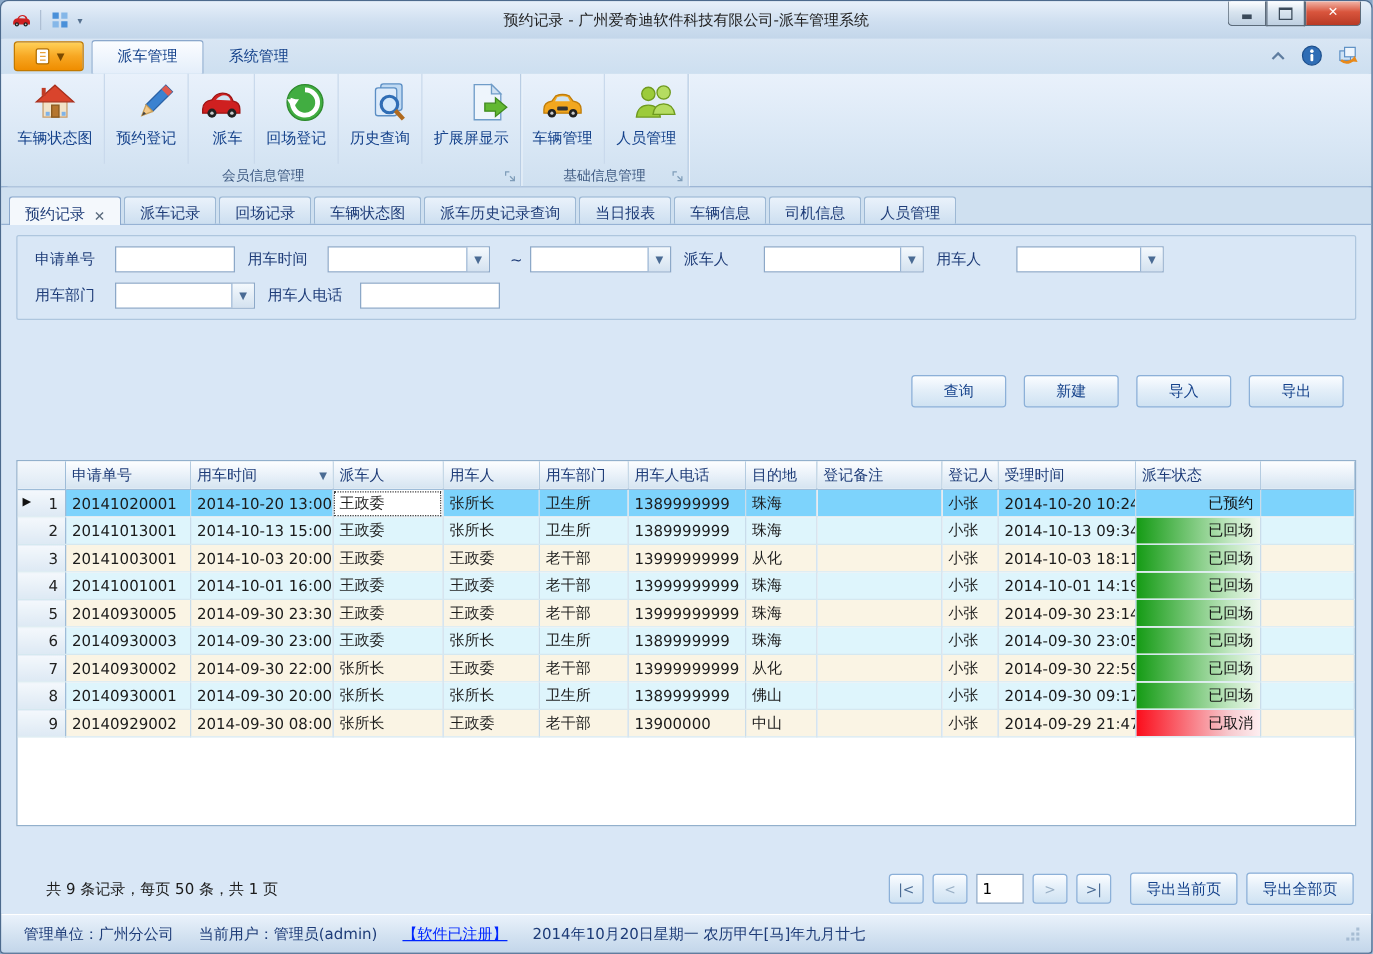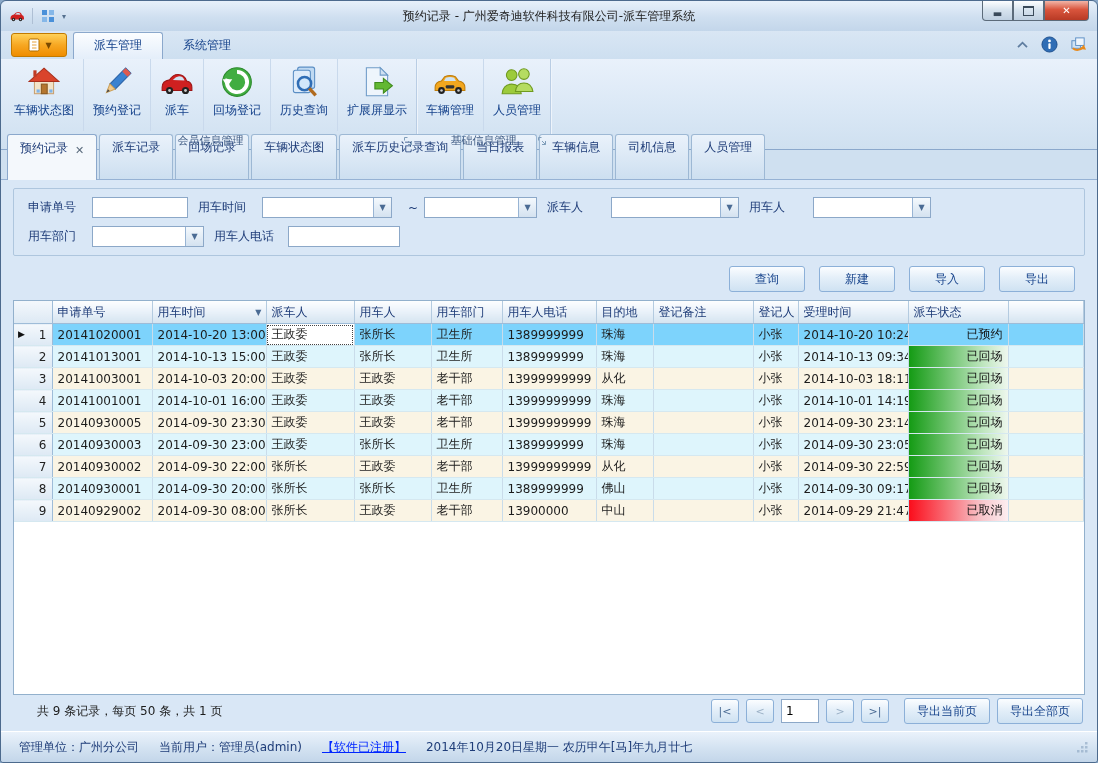--- a/index.html
+++ b/index.html
@@ -34,35 +34,35 @@
   .rtab.active{background:linear-gradient(#fbfdff,#e4eefa);border:1px solid #8ba8cc;border-bottom:none;
     border-radius:3px 3px 0 0;}
   .tabrow-right{position:absolute;right:10px;top:5px;display:flex;align-items:center;gap:12px;}
   
   .ribbon{height:90px;background:linear-gradient(#e9f1fb,#d9e7f5 60%,#cfe0f0);
     border-bottom:1px solid #8ba8cc;display:flex;padding-left:4px;}
   .rgroup{display:flex;flex-direction:column;border-right:1px solid #b9cde4;box-shadow:1px 0 0 #eef4fb;}
   .rgroup-buttons{flex:1;display:flex;align-items:stretch;}
   .rbtn{display:flex;flex-direction:column;align-items:center;justify-content:flex-start;
     padding:6px 9px 2px;color:#15428b;cursor:default;position:relative;}
-  .rbtn + .rbtn{border-left:1px solid #c9d9ec;}
+  .rbtn + .rbtn{border-left:1px solid #c9d9ec;align-items:flex-end;}
   .rbtn .ic{width:34px;height:34px;margin-bottom:3px;}
   .rbtn .ic svg{width:100%;height:100%;}
   .rgroup-label{height:18px;display:flex;align-items:center;justify-content:center;
     color:#3e5a82;font-size:11px;position:relative;}
   .launcher{position:absolute;right:3px;bottom:3px;width:10px;height:10px;}
   
   .doctabs{height:29px;background:#cfe0f0;display:flex;align-items:flex-end;padding-left:6px;gap:2px;
     border-bottom:1px solid #96b2d4;}
-  .dtab{padding:4px 12px 23px;border:1px solid #9db8d4;border-bottom:none;border-radius:3px 3px 0 0;
+  .dtab{padding:4px 12px 0;border:1px solid #9db8d4;border-bottom:none;border-radius:3px 3px 0 0;
     background:linear-gradient(#eaf2fb,#cddff0);color:#1e3c78;cursor:default;display:flex;align-items:flex-end;gap:7px;}
   .dtab.active{background:#f4f8fc;border-color:#8ba8cc;position:relative;top:1px;padding-top:5px;}
   .dtab .x{color:#5a6b7d;font-weight:bold;font-size:11px;}
   
-  .page{flex:1;background:#d9e7f6;padding:8px 12px 4px;display:flex;flex-direction:column;min-height:0;}
+  .page{flex:1;background:#d9e7f6;padding:8px 12px 4px;display:flex;flex-direction:column;min-height:0;gap:34px;}
   .filterbox{border:1px solid #aec6de;border-radius:2px;background:#d9e7f6;padding:7px 14px;display:flex;flex-direction:column;gap:6px;}
   .frow{display:flex;align-items:center;height:23px;}
   .flabel{color:#1e3c78;margin-right:8px;white-space:nowrap;}
   .ftext,.fcombo{height:21px;box-sizing:border-box;background:#fff;border:1px solid #8ca8c8;display:flex;align-items:center;}
   .fcombo .arrow{margin-left:auto;width:17px;height:100%;border-left:1px solid #98b4d4;
     background:linear-gradient(#f4f9fd,#d4e2f0);display:flex;align-items:center;justify-content:center;
     font-size:8px;color:#4a6b94;}
   .tilde{margin:0 6px;color:#1e3c78;}
   .actionrow{display:flex;justify-content:flex-end;gap:14px;margin:10px 10px 8px 0;}
   .btn{min-width:74px;height:24px;border:1px solid #8cb0d8;border-radius:3px;color:#15428b;

